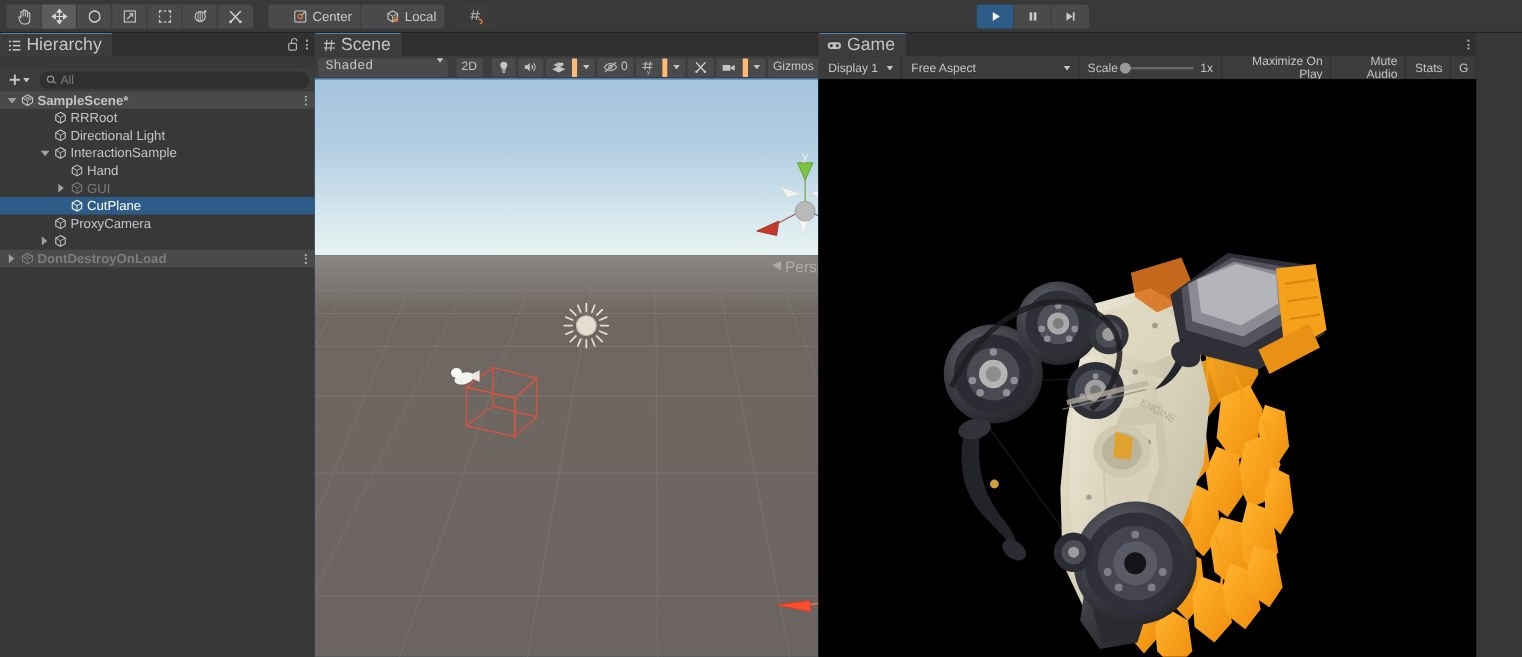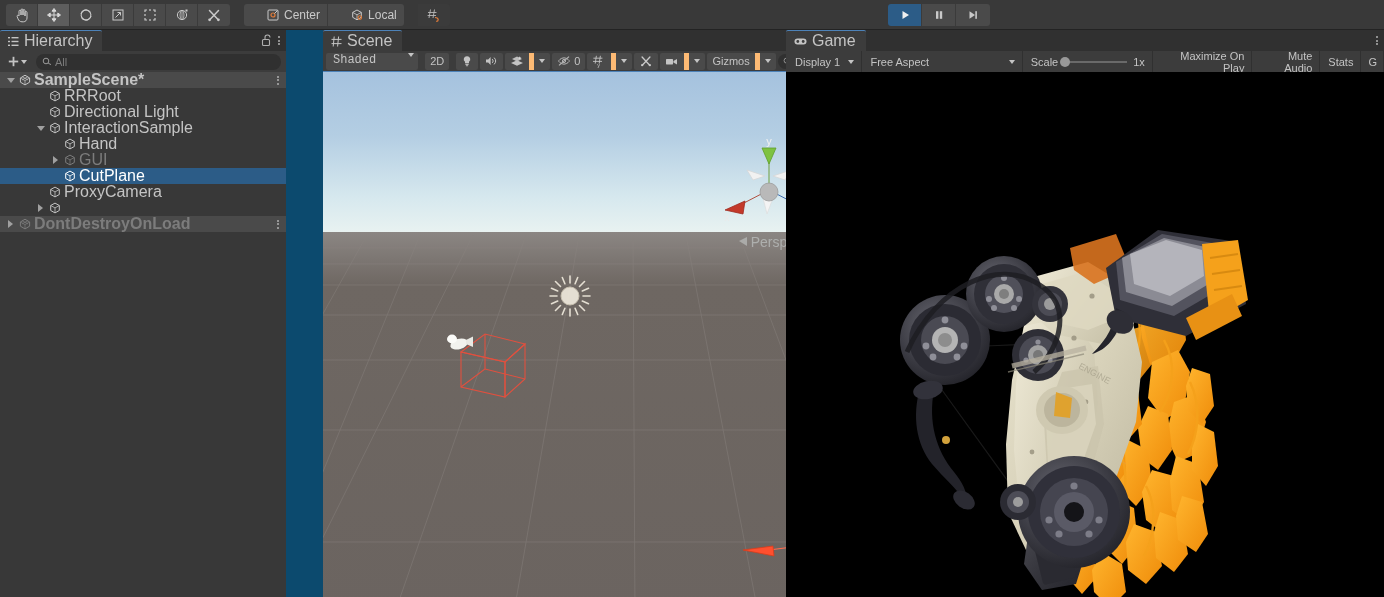--- a/index.html
+++ b/index.html
@@ -61,43 +61,43 @@
     background: #3c3c3c; border-top: 1px solid #4d82b8;
     padding: 0 10px 0 8px; display: flex; align-items: center; gap: 5px;
     font-size: 16px; color: #c4c4c4; cursor: pointer;
     border-radius: 2px 2px 0 0;
   }
   .tabbar-right {
     margin-left: auto; display: flex; align-items: center; gap: 6px; padding-right: 6px;
   }
   .hier-toolrow {
     height: 21px; background: #3c3c3c; display: flex; align-items: center;
-    padding: 0 5px; gap: 3px;
+    padding: 0 5px; gap: 3px; margin-top: 11px;
   }
   .plusbtn { display: flex; align-items: center; gap: 1px; color: #c4c4c4; cursor: pointer; padding: 0 2px; }
   .searchbox {
     flex: 1; height: 16px; background: #303030; border-radius: 8px;
     display: flex; align-items: center; gap: 3px; padding: 0 6px;
     color: #7d7d7d; font-size: 11px; margin-left: 4px;
   }
   .hier-tree { background: #383838; height: 525px; position: relative; }
   .row {
     height: 16px; display: flex; align-items: center; position: relative;
-    font-size: 16px; color: #c4c4c4; cursor: pointer; white-space: nowrap;
+    font-size: 12px; color: #c4c4c4; cursor: pointer; white-space: nowrap;
   }
   .row.scene-root { background: #4a4a4a; font-weight: bold; }
   .row.selected { background: #2c5c87; color: #fff; }
   .row.dim { color: #7c7c7c; }
   .row .fold { width: 13px; display: flex; align-items: center; justify-content: center; }
   .row .goicon { width: 15px; display: flex; align-items: center; justify-content: center; }
   .row .lbl { padding-left: 2px; }
   .row .kebab { position: absolute; right: 7px; top: 0; height: 16px; display: flex; align-items: center; }
 
   
-  .scene-panel { position: absolute; left: 286px; top: 30px; width: 536px; height: 567px; background: #0c4a6e; padding-left: 37px; }
+  .scene-panel { position: absolute; left: 286px; top: 30px; width: 536px; height: 567px; background: #0c4a6e; }
   .scene-toolrow {
     height: 21px; background: #3c3c3c; display: flex; align-items: center;
     padding: 0 3px; gap: 2px; border-bottom: 1px solid #4d82b8;
   }
   .sb {
     height: 17px; background: #4a4a4a; border-radius: 2px;
     display: flex; align-items: center; justify-content: center;
     padding: 0 5px; color: #c4c4c4; font-size: 11px; cursor: pointer; gap: 3px;
   }
   .sb-combo { display: flex; height: 17px; }
@@ -118,21 +118,21 @@
     position: absolute; left: 0; top: 0; width: 500px; height: 160px;
     background: linear-gradient(to bottom, #a5c2de 0%, #b4cee3 40%, #d6e8ee 78%, #e8f2f1 100%);
   }
   .ground {
     position: absolute; left: 0; top: 160px; width: 500px; height: 386px;
     background: linear-gradient(to bottom, #8b8683 0%, #6e6762 14%, #6b6460 100%);
   }
   .svg-scene { position: absolute; left: 0; top: 0; width: 500px; height: 546px; }
 
   
-  .game-panel { position: absolute; left: 786px; top: 30px; width: 598px; height: 567px; background: #383838; }
+  .game-panel { position: absolute; left: 744px; top: 30px; width: 598px; height: 567px; background: #383838; }
   .game-toolrow {
     height: 21px; background: #3c3c3c; display: flex; align-items: center;
     padding: 0 0 0 2px; gap: 1px; text-align: right;
   }
   .gb {
     height: 21px; display: flex; align-items: center; padding: 0 7px;
     font-size: 11px; color: #c4c4c4; cursor: pointer; gap: 4px;
     border-right: 1px solid #303030;
   }
   .gb.disp { width: 78px; }

